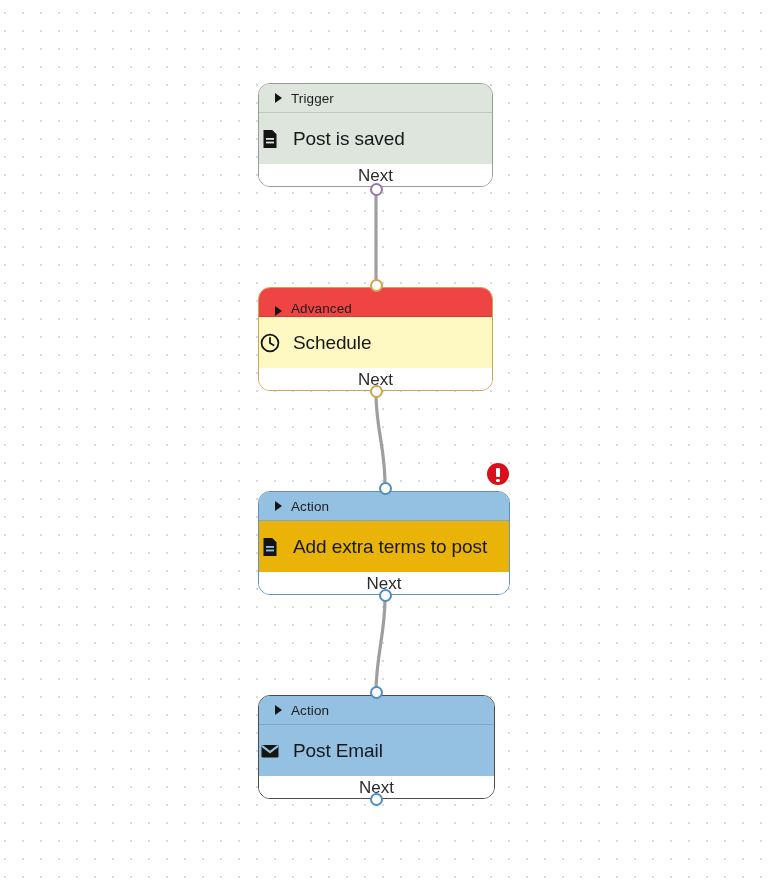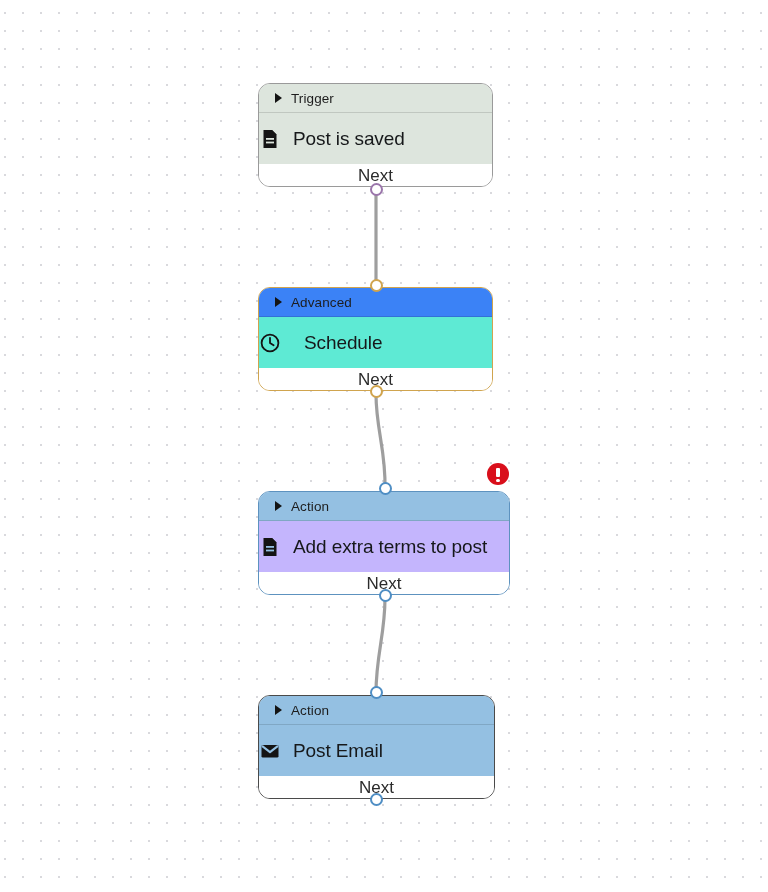--- a/index.html
+++ b/index.html
@@ -110,26 +110,26 @@
     color: #2b2b2b;
     box-sizing: border-box;
   }
 
   
   .node.trigger { border-color: #9a9a9a; }
   .node.trigger .node-header { background: #dde5dd; }
   .node.trigger .node-body   { background: #dde5dd; }
 
   .node.advanced { border-color: #d0a44e; }
-  .node.advanced .node-header { background: #3b82f6; }
-  .node.advanced .node-body   { background: #5eead4; gap: 11px; }
+  .node.advanced .node-header { background: #ef4444; align-items: flex-end; }
+  .node.advanced .node-body   { background: #fef9c3; }
 
   .node.action-blue { border-color: #5d92bf; }
   .node.action-blue .node-header { background: #94c0e2; }
-  .node.action-blue .node-body   { background: #c4b5fd; }
+  .node.action-blue .node-body   { background: #eab308; }
 
   .node.action-dark { border-color: #4a4a4a; }
   .node.action-dark .node-header { background: #94c0e2; }
   .node.action-dark .node-body   { background: #94c0e2; }
 
   
   .port {
     position: absolute;
     width: 13px;
     height: 13px;

